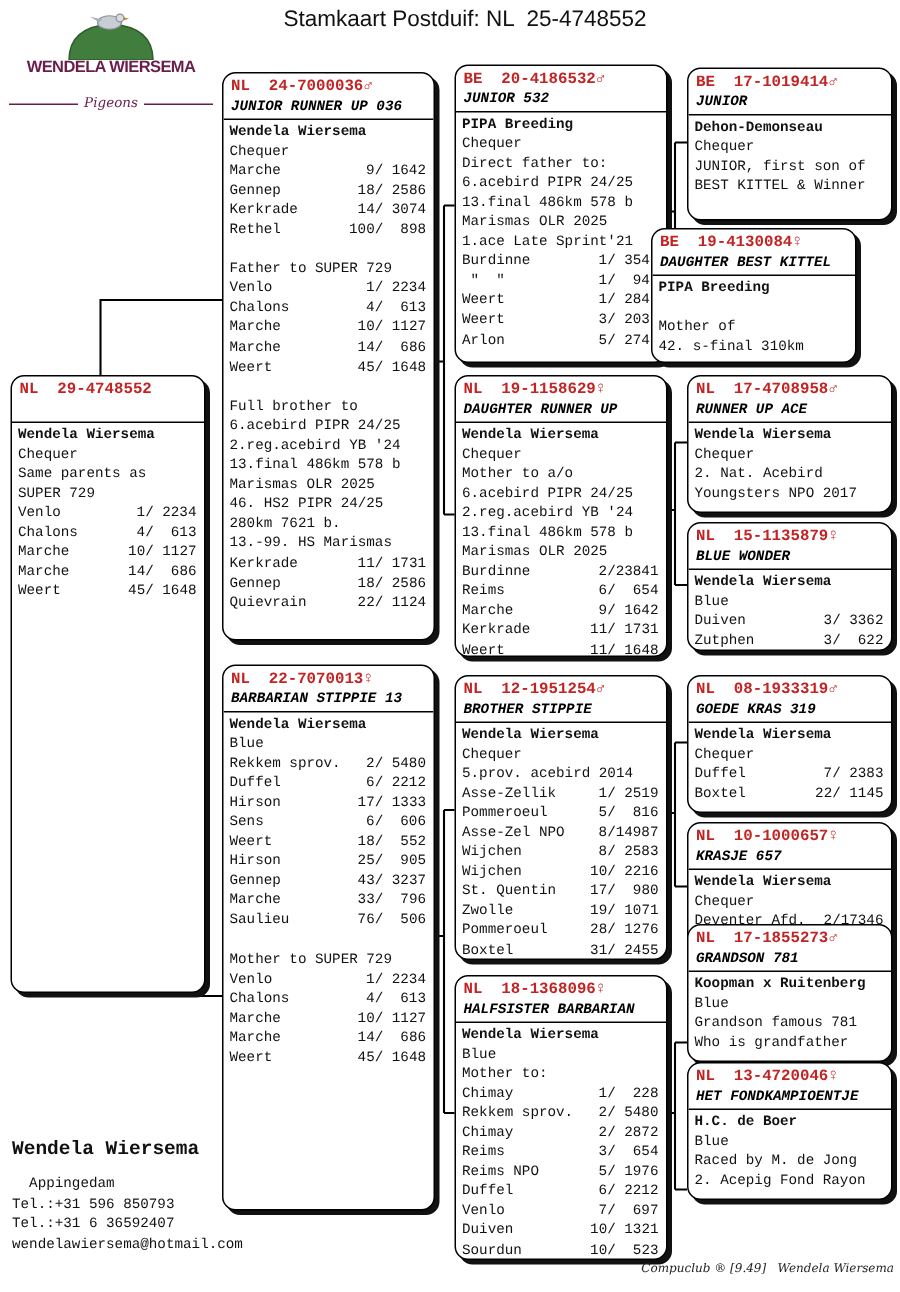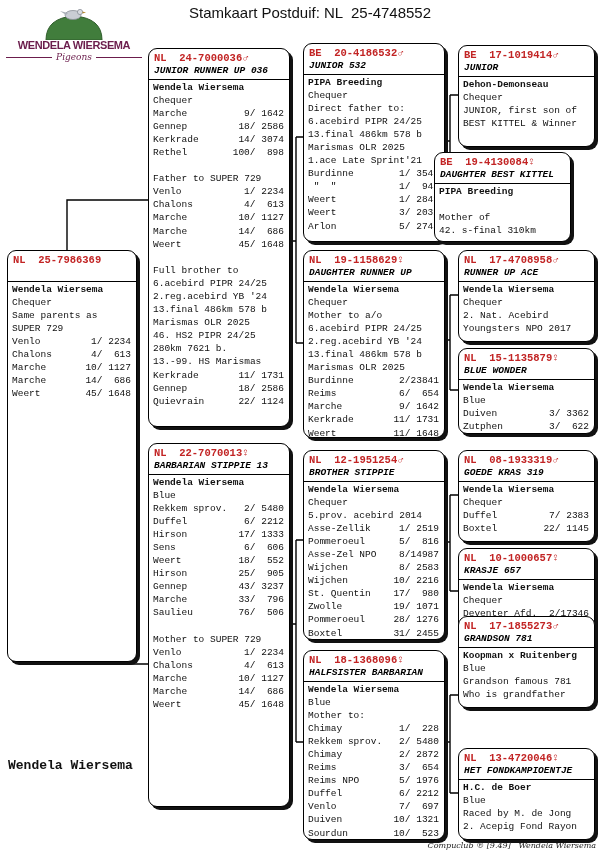--- a/index.html
+++ b/index.html
@@ -6,21 +6,21 @@
   #page{position:relative;width:600px;height:861px;background:#fff;overflow:hidden;
         font-family:"Liberation Mono",monospace;}
   
   #title{position:absolute;left:0;top:4px;width:620px;text-align:center;
          font-family:"Liberation Sans",sans-serif;font-size:15px;color:#111;white-space:pre;}
   
   #logo{position:absolute;left:6px;top:6px;width:136px;height:58px;text-align:center;}
   #logo .dome{display:block;margin:0 auto;}
   #logo .lname{font-family:"Liberation Sans",sans-serif;font-weight:bold;font-size:11px;
                letter-spacing:-0.4px;color:#6b1d4c;line-height:11px;}
-  #logo .lsub{display:flex;align-items:center;gap:4px;margin-top:1px;color:#6b1d4c;}
+  #logo .lsub{display:flex;align-items:center;gap:4px;margin-top:13px;color:#6b1d4c;}
   #logo .lsub:before,#logo .lsub:after{content:"";flex:1;border-top:1px solid #6b1d4c;}
   #logo .lsub span{font-family:"DejaVu Serif",serif;font-style:italic;font-size:9px;}
   
   #wires{position:absolute;left:0;top:0;}
   
   .box{position:absolute;background:#fff;border:1.5px solid #000;border-radius:9px;
        box-shadow:3px 3px 0 #111;overflow:hidden;}
   .hdr{display:flex;justify-content:flex-start;align-items:center;
        padding:2px 6px 0 5px;height:14px;}
   .ring{color:#c22424;font-weight:bold;font-size:10.5px;white-space:pre;}
@@ -66,21 +66,21 @@
       <path d="M288 624 H296 M296 540 V742 M296 540 H303 M296 742 H303"></path>
       <path d="M443 141 H450 M450 95 V196 M450 95 H458 M450 196 H458"></path>
       <path d="M443 340 H450 M450 295 V390 M450 295 H458 M450 390 H458"></path>
       <path d="M443 542 H450 M450 495 V591 M450 495 H458 M450 591 H458"></path>
       <path d="M443 742 H450 M450 695 V793 M450 695 H458 M450 793 H458"></path>
     </g>
   </svg>
 
   <div class="box" style="left:7px;top:250px;width:128px;height:410px">
       <div class="hdr">
-        <span class="ring">NL  25-7986369</span>
+        <span class="ring">NL  29-4748552</span>
         <span class="sex"></span>
       </div>
       <div class="bname"></div>
       <div class="bbody">
         <div class="row"><span class="l">Wendela Wiersema</span></div>
         <div class="row"><span class="l">Chequer</span></div>
         <div class="row"><span class="l">Same parents as</span></div>
         <div class="row"><span class="l">SUPER 729</span></div>
         <div class="row"><span class="l">Venlo</span><span class="r">1/ 2234</span></div>
         <div class="row"><span class="l">Chalons</span><span class="r">4/  613</span></div>
@@ -321,33 +321,37 @@
         <span class="sex">♂</span>
       </div>
       <div class="bname">GRANDSON 781</div>
       <div class="bbody">
         <div class="row"><span class="l">Koopman x Ruitenberg</span></div>
         <div class="row"><span class="l">Blue</span></div>
         <div class="row"><span class="l">Grandson famous 781</span></div>
         <div class="row"><span class="l">Who is grandfather</span></div>
       </div>
     </div>
-  <div class="box" style="left:458px;top:748px;width:135px;height:90px">
+  <div class="box" style="left:458px;top:708px;width:135px;height:90px">
       <div class="hdr">
         <span class="ring">NL  13-4720046</span>
         <span class="sex">♀</span>
       </div>
       <div class="bname">HET FONDKAMPIOENTJE</div>
       <div class="bbody">
         <div class="row"><span class="l">H.C. de Boer</span></div>
         <div class="row"><span class="l">Blue</span></div>
         <div class="row"><span class="l">Raced by M. de Jong</span></div>
         <div class="row"><span class="l">2. Acepig Fond Rayon</span></div>
       </div>
     </div>
 
   <div id="owner-block">
     <div id="owner-name">Wendela Wiersema</div>
+    <div id="owner-lines">  Appingedam
+Tel.:+31 596 850793
+Tel.:+31 6 36592407
+wendelawiersema@hotmail.com</div>
   </div>
 
   <div id="credit">Compuclub ® [9.49]   Wendela Wiersema</div>
 
 </div>
 
 </body></html>

